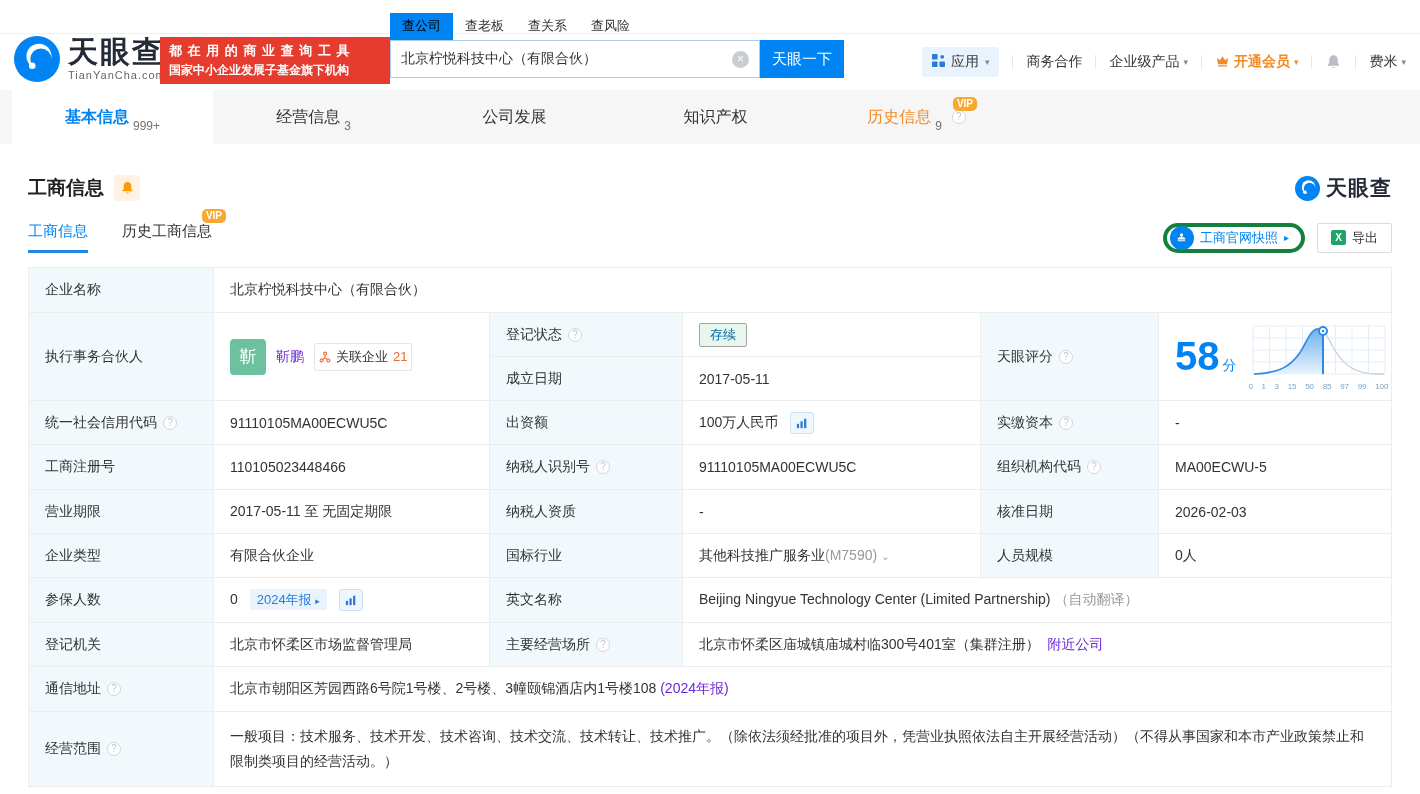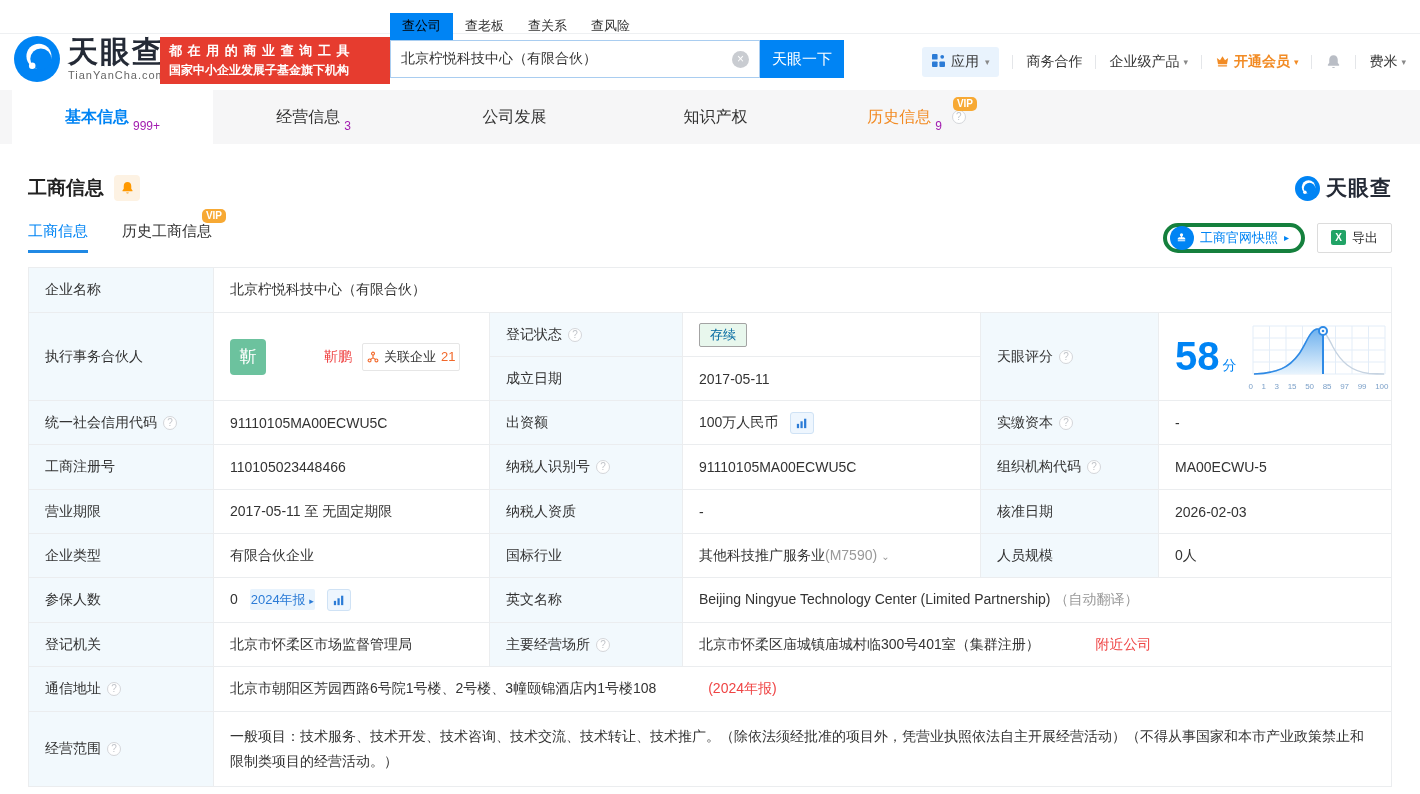--- a/index.html
+++ b/index.html
@@ -39,21 +39,21 @@
     font-size:14px; color:#333; cursor:pointer; }
   .vip-nav { color:#f28b24; font-weight:bold; }
   .vip-nav .caret { color:#f28b24; }
   .bell-nav svg { display:block; }
 
   
   .tabbar { height:54px; background:#f6f6f7; display:flex; padding-left:12px; }
   .tab { width:201px; display:flex; align-items:center; justify-content:center; font-size:16px; color:#333;
     cursor:pointer; position:relative; gap:4px; }
   .tab.active { background:#fff; color:#0084f4; font-weight:bold; }
-  .tab-count { font-size:12px; color:#a21caf; font-weight:normal; margin-top:18px;}
+  .tab-count { font-size:12px; color:#737373; font-weight:normal; margin-top:18px;}
   .tab-history { color:#f28b24; }
   .vip-badge { background:#f7a934; color:#fff; font-size:10px; font-weight:bold; border-radius:5px;
     padding:1px 4px; line-height:12px; }
   .tab .vip-badge { position:absolute; top:7px; right:40px; }
   .help { display:inline-block; width:14px; height:14px; border:1px solid #d4d6da; border-radius:50%;
     color:#c2c5ca; font-size:10px; line-height:12px; text-align:center; margin-left:6px; cursor:pointer;
     background:#fff; flex:none; }
 
   
   .content { padding:0 28px; }
@@ -80,33 +80,33 @@
   .export-btn { height:30px; border:1px solid #dcdcdc; border-radius:2px; background:#fff; color:#333;
     font-size:13px; display:flex; align-items:center; gap:6px; padding:0 13px; cursor:pointer; font-family:inherit;}
   .xls-icon { width:15px; height:15px; background:#21a366; border-radius:2px; color:#fff; font-size:10px;
     font-weight:bold; line-height:15px; text-align:center; }
 
   
   table.info { width:100%; border-collapse:collapse; table-layout:fixed; margin-top:14px; font-size:14px; }
   table.info td { border:1px solid #ebedef; padding:0 16px; height:44px; vertical-align:middle; color:#333; }
   td.lbl { background:#f2f9fd; color:#4a4a4a; }
   td.lbl .lblwrap { display:flex; align-items:center; }
-  .link { color:#ef4444; cursor:pointer; text-decoration:none;margin-left:48px; }
+  .link { color:#6d28d9; cursor:pointer; text-decoration:none; }
   .gray { color:#999; }
   .flexv { display:flex; align-items:center; gap:10px; }
   .avatar { width:36px; height:36px; border-radius:4px; background:#6cc29e; color:#fff; font-size:17px;
     display:flex; align-items:center; justify-content:center; flex:none; }
   .rel-badge { border:1px solid #e6e6e6; border-radius:2px; padding:4px 4px; display:flex; align-items:center;
     gap:5px; font-size:13px; cursor:pointer; background:#fff; }
   .rel-count { color:#f2682a; }
   .status-badge { display:inline-block; background:#e8f7ed; border:1px solid #a3a3a3; color:#0369a1;
     font-size:13px; padding:2px 10px; border-radius:2px; }
   .trend-btn { width:24px; height:22px; border:1px solid #cfe2f5; background:#eef6fe; border-radius:3px;
     display:inline-flex; align-items:center; justify-content:center; cursor:pointer; vertical-align:middle; }
-  .report-badge { background:#e8f3fd; color:#2b7bd6; font-size:13px; padding:3px 1px; border-radius:2px;
+  .report-badge { background:#e8f3fd; color:#2b7bd6; font-size:13px; padding:3px 7px; border-radius:2px;
     cursor:pointer; }
   .report-badge .arr { font-size:9px; }
   .score-cell { padding:0 10px 0 16px; }
   .score-wrap { display:flex; align-items:center; gap:12px; }
   .score-num { color:#0084f4; white-space:nowrap; }
   .score-num .big { font-size:40px; font-weight:bold; }
   .score-num .unit { font-size:14px; margin-left:3px; }
   .score-chart { width:140px; }
   .axis { display:flex; justify-content:space-between; font-size:8px; color:#7da1c9; margin-top:1px; }
   .caret-down { color:#999; font-size:10px; margin-left:4px; cursor:pointer; }

